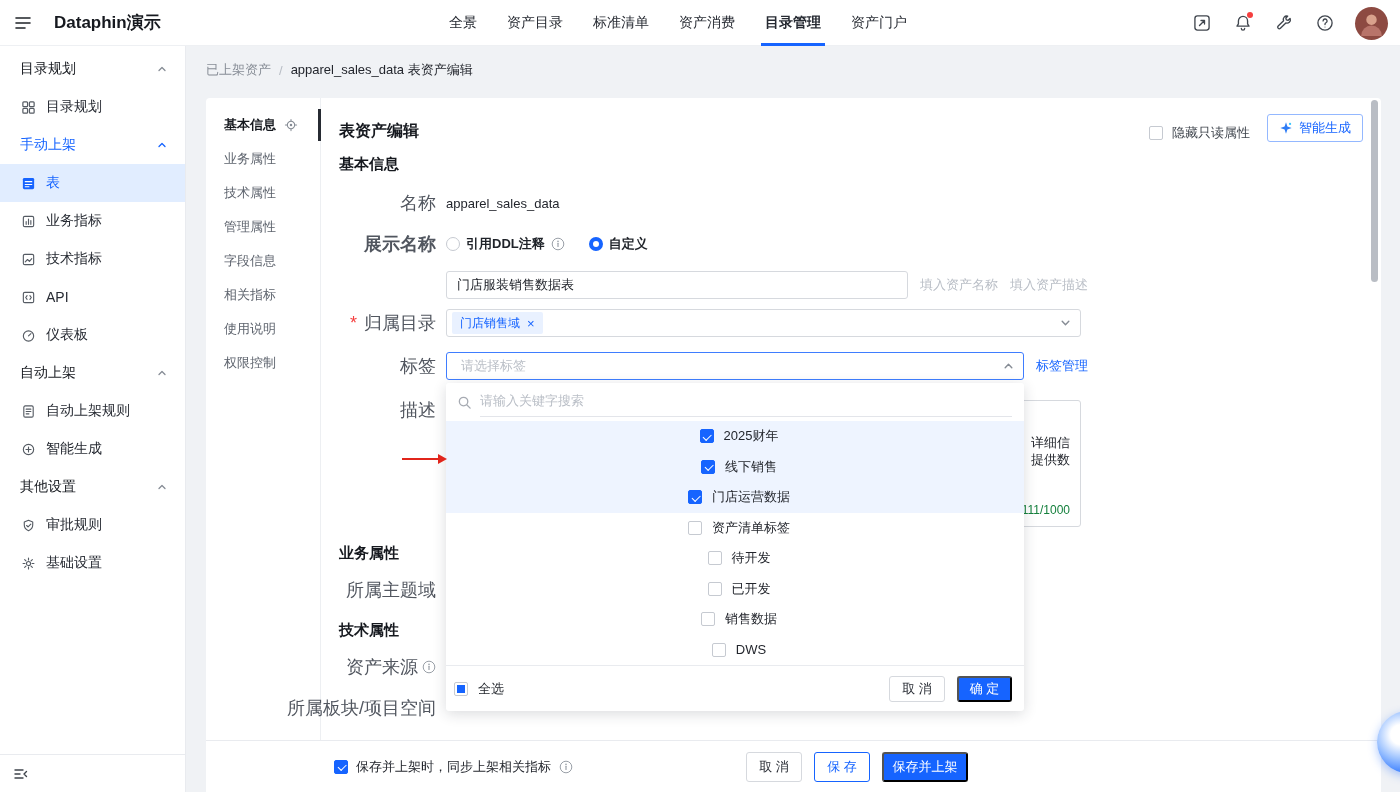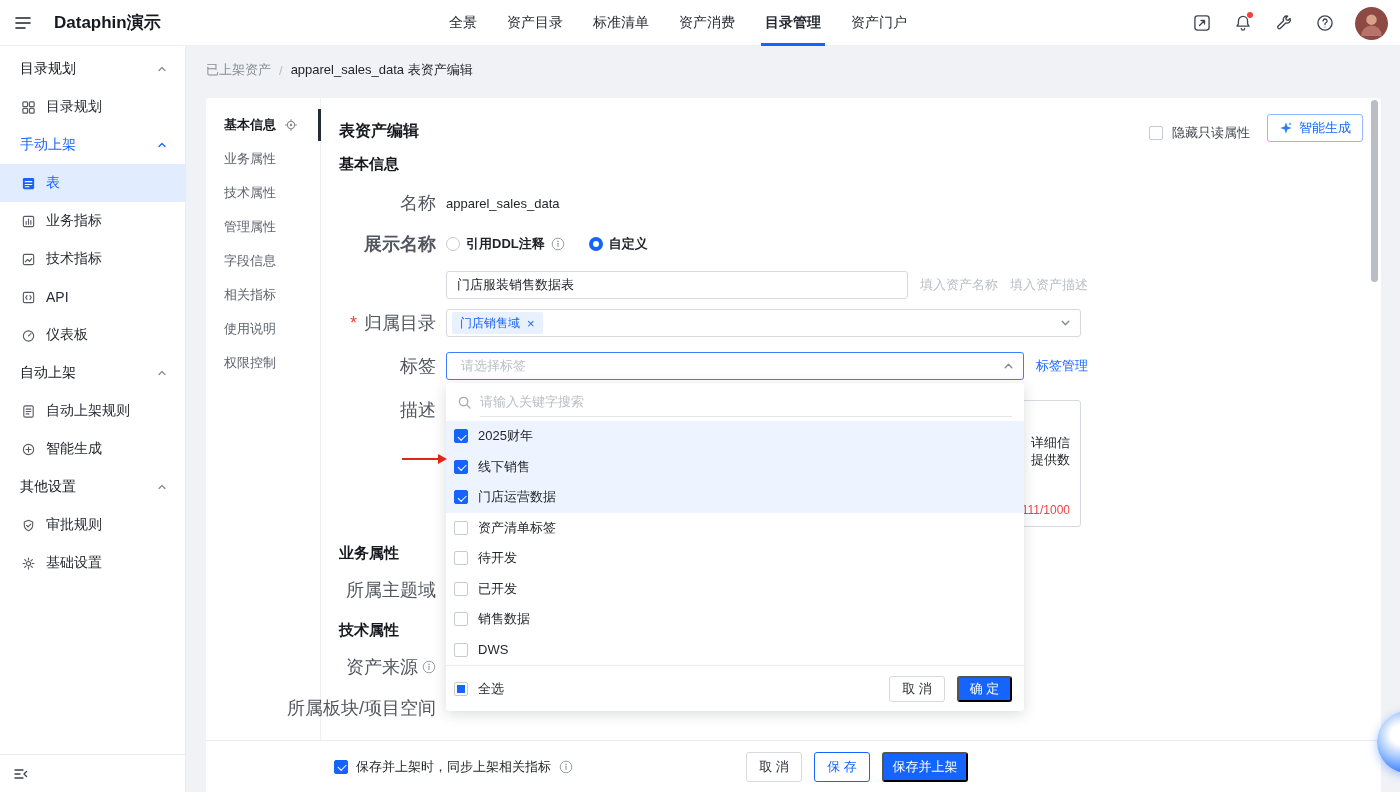--- a/index.html
+++ b/index.html
@@ -83,43 +83,43 @@
   .catalog-box { width:635px; }
   .tags-box { width:578px; border-color:#3f7dff; padding-left:14px; }
   .tag-chip { height:22px; background:#e9f1ff; border-radius:2px; color:#1664ff; font-size:12px; display:flex; align-items:center; gap:7px; padding:0 8px; }
   .chip-x { cursor:pointer; font-size:13px; line-height:1; }
   .sel-caret { position:absolute; right:9px; top:50%; transform:translateY(-50%); color:#868c95; }
   .placeholder { color:#b9bec6; }
   .manage-link { position:absolute; left:715px; top:50%; transform:translateY(-50%); color:#1664ff; cursor:pointer; }
 
   .desc-box { position:absolute; left:125px; top:0; width:635px; height:127px; border:1px solid #d6d9de; border-radius:3px; background:#fff; }
   .desc-frag { position:absolute; right:10px; top:33px; text-align:right; line-height:17px; color:#23262d; font-size:13px; }
-  .desc-count { position:absolute; right:10px; bottom:9px; font-size:12px; color:#ef4444; }
+  .desc-count { position:absolute; right:10px; bottom:9px; font-size:12px; color:#15803d; }
 
   
   .cb { width:14px; height:14px; border:1px solid #c6cad1; border-radius:2px; background:#fff; position:relative; flex:none; cursor:pointer; }
   .cb.on { background:#1664ff; border-color:#1664ff; }
   .cb.on::after { content:""; position:absolute; left:2.5px; top:3.5px; width:7px; height:3.5px; border-left:1.6px solid #fff; border-bottom:1.6px solid #fff; transform:rotate(-45deg); }
   .cb.ind::after { content:""; position:absolute; left:2px; top:2px; right:2px; bottom:2px; background:#1664ff; }
 
   
   .card-footer { position:absolute; left:0; right:0; bottom:0; height:52px; border-top:1px solid #e9ebef; background:#fff;padding-left:48px; }
   .cf-check { position:absolute; left:128px; top:50%; transform:translateY(-50%); display:flex; align-items:center; gap:8px; color:#23262d; }
   .btn { position:absolute; top:11px; height:30px; border-radius:3px; font-size:13px; display:flex; align-items:center; justify-content:center; cursor:pointer; }
   .btn-cancel { left:540px; width:56px; border:1px solid #d6d9de; background:#fff; color:#272b33; }
   .btn-save { left:608px; width:56px; border:1px solid #1664ff; background:#fff; color:#1664ff; }
   .btn-primary { left:676px; width:86px; background:#1664ff; color:#fff; }
 
   
   .dd { position:absolute; left:446px; top:383px; width:578px; background:#fff; border-radius:3px; box-shadow:0 3px 14px rgba(28,35,48,.16); z-index:30; }
   .dd-search { height:38px; display:flex; align-items:center; gap:8px; padding:0 12px 0 11px; }
   .dd-search-line { flex:1; height:30px; display:flex; align-items:center; border-bottom:1px solid #e3e5ea; }
-  .dd-search input { border:none; outline:none; width:100%; font-size:13px; color:#23262d; font-family:Liberation Sans, sans-serif; }
+  .dd-search input { border:none; outline:none; width:100%; font-size:13px; color:#23262d; font-family:Liberation Mono, monospace; }
   .dd-search input::placeholder { color:#b9bec6; }
-  .dd-opt { height:30.5px; display:flex; align-items:center; gap:10px; padding-left:8px; cursor:pointer; }
+  .dd-opt { height:30.5px; display:flex; align-items:center; gap:10px; padding-left:8px; cursor:pointer;justify-content:center; }
   .dd-opt.sel { background:#eef4ff; }
   .dd-opt .lbl { font-size:13px; color:#23262d; }
   .dd-foot { height:46px; border-top:1px solid #e9ebef; display:flex; align-items:center; padding:0 12px 0 8px; gap:10px; }
   .dd-foot .spacer { flex:1; }
   .dd-btn { height:26px; border-radius:3px; font-size:13px; display:flex; align-items:center; justify-content:center; cursor:pointer; }
   .dd-cancel { width:56px; border:1px solid #d6d9de; background:#fff; color:#272b33; }
   .dd-ok { width:55px; background:#1664ff; color:#fff; margin-left:2px; }
 
   
   .red-arrow { position:absolute; left:402px; top:458px; width:37px; height:2px; background:#e1251b; z-index:40; }

